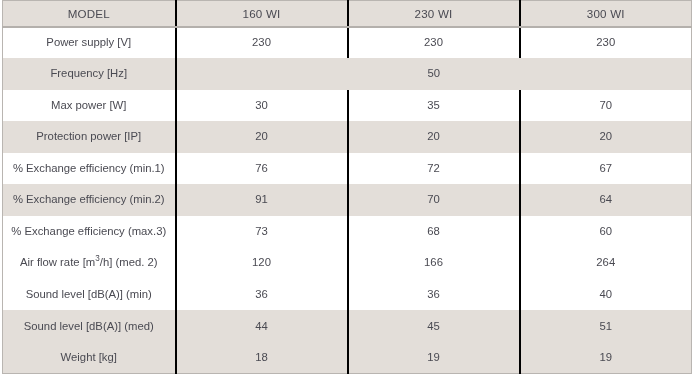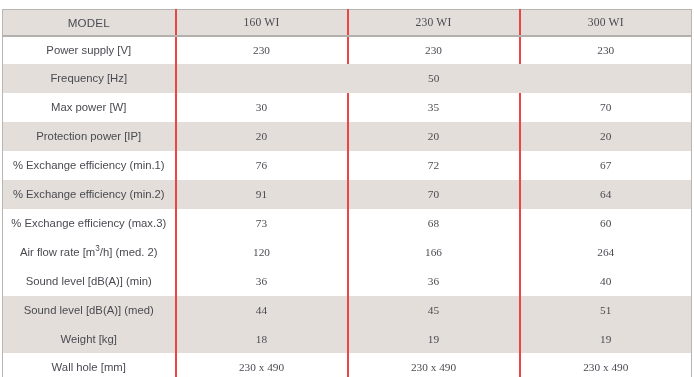--- a/index.html
+++ b/index.html
@@ -10,21 +10,21 @@
   body {
     width: 694px;
     height: 377px;
     font-family: "Liberation Sans", sans-serif;
     overflow: hidden;
   }
   #spec-table-wrap {
     width: 694px;
     height: 293px;
     box-sizing: border-box;
-    padding: 9px 2px 2px 2px;
+    padding: 0 2px 2px 2px;
   }
   table.spec-table {
     width: 690px;
     height: 374px;
     border-collapse: collapse;
     table-layout: fixed;
     border: 1px solid #b9b5b1;
     background: #ffffff;
   }
   table.spec-table col.c-label { width: 173px; }
@@ -38,22 +38,21 @@
     font-size: 11.3px;
     font-weight: normal;
     padding: 0 3px;
     line-height: 1.15;
     white-space: nowrap;
     overflow: hidden;
   }
   
   table.spec-table th + th,
   table.spec-table td + td {
-    border-left: 2px solid #ef4444;
-    font-family: Liberation Serif, serif;
+    border-left: 2px solid #000000;
   }
   
   tr.head-row {
     background: #e3ded9;
     height: 26px;
   }
   tr.head-row th {
     border-bottom: 2px solid #b4b0ac;
     font-size: 11.6px;
     letter-spacing: 0.2px;
@@ -143,21 +142,15 @@
           <td>44</td>
           <td>45</td>
           <td>51</td>
         </tr>
         <tr class="data-row row-dark">
           <td>Weight [kg]</td>
           <td>18</td>
           <td>19</td>
           <td>19</td>
         </tr>
-        <tr class="data-row row-light">
-          <td>Wall hole [mm]</td>
-          <td>230 x 490</td>
-          <td>230 x 490</td>
-          <td>230 x 490</td>
-        </tr>
       </tbody>
   </table>
 </div>
 
 </body></html>

